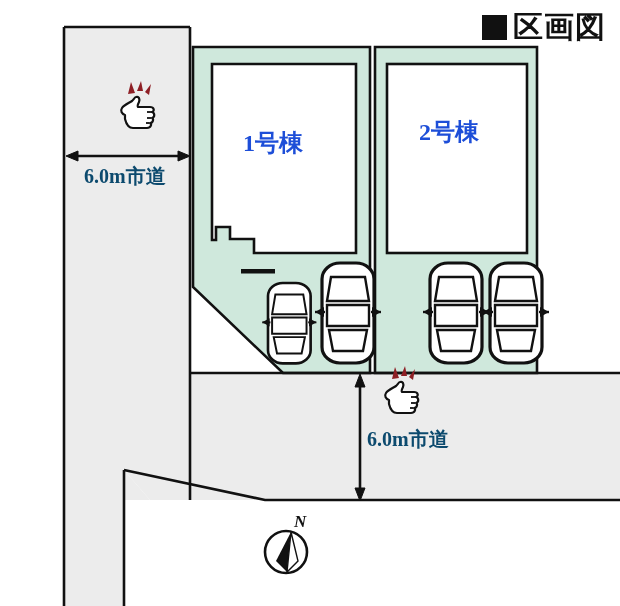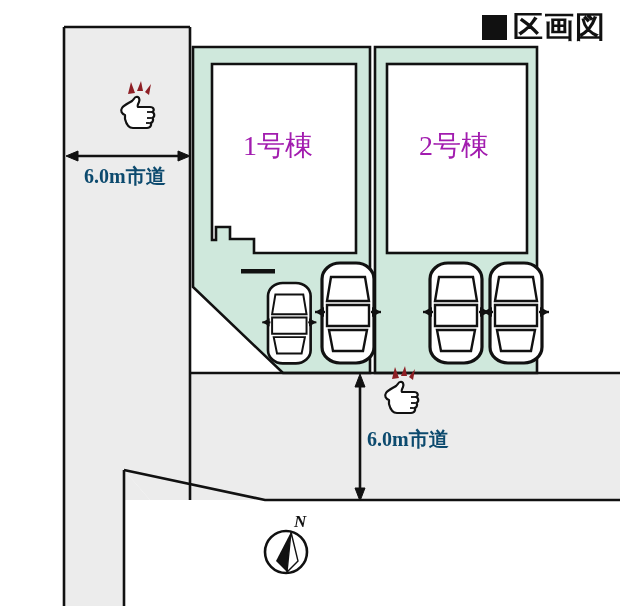--- a/index.html
+++ b/index.html
@@ -45,23 +45,23 @@
   }
   #title-text {
     font-size: 30px;
     font-weight: bold;
     letter-spacing: 1px;
     line-height: 1;
     color: #111111;
     font-family: "Liberation Serif", "DejaVu Serif", serif;
   }
   .house-label {
-    font-size: 28px;
-    font-weight: normal;
-    color: #a21caf;
+    font-size: 24px;
+    font-weight: bold;
+    color: #1d4ed8;
     letter-spacing: 0px;
   }
   .road-label {
     font-size: 20px;
     font-weight: bold;
     color: #0c4a6e;
     letter-spacing: 0px;
   }
   .thumb-icon {
     position: absolute;
@@ -186,21 +186,21 @@
 
   </svg>
 
   <div id="title-wrap">
     <span id="title-marker"></span>
     <span id="title-text">区画図</span>
   </div>
 
   <div class="txt-overlay house-label" style="left:243px; top:127px;">1号棟</div>
 
-  <div class="txt-overlay house-label" style="left:419px; top:127px;">2号棟</div>
+  <div class="txt-overlay house-label" style="left:419px; top:116px;">2号棟</div>
 
   <svg class="thumb-icon" style="left:117px; top:81px;" viewBox="0 0 46 52">
     <g fill="#8e1f25">
       <polygon points="11,13 14,1 18,12"></polygon>
       <polygon points="20,10 24,0 26,10"></polygon>
       <polygon points="28,11 34,3 32,14"></polygon>
     </g>
     <path d="M 8,34 C 5,33 3,30 5,27 C 7,24 12,22 15,20 C 17,18 18,16 19,16
              C 22,15 23,18 22,21 C 21,23 20,25 21,26 L 33,26
              C 37,26 38,30 35,31 C 38,32 38,36 35,37

